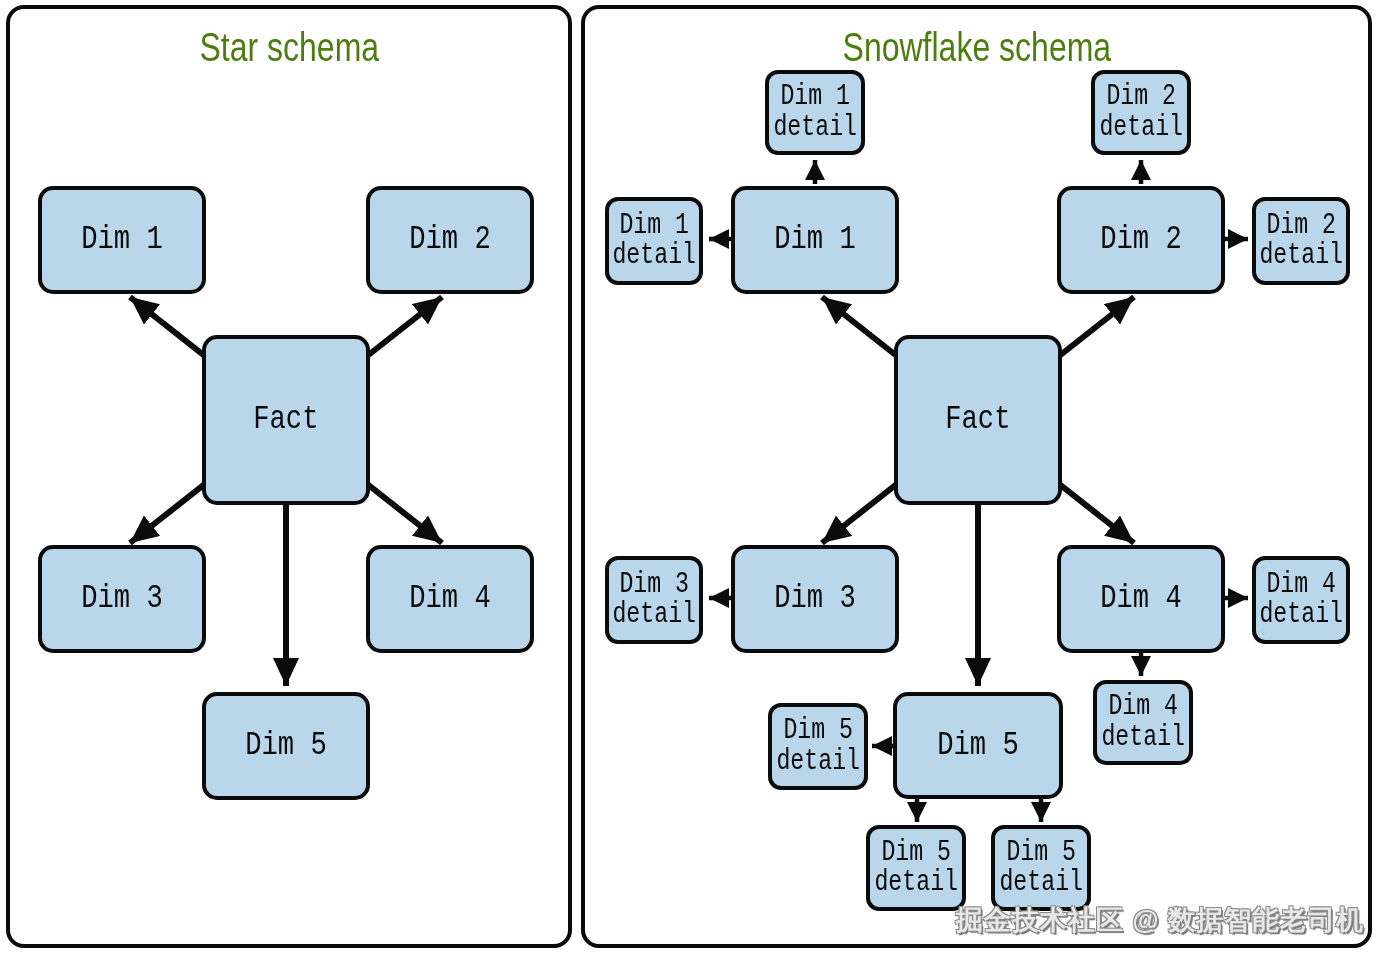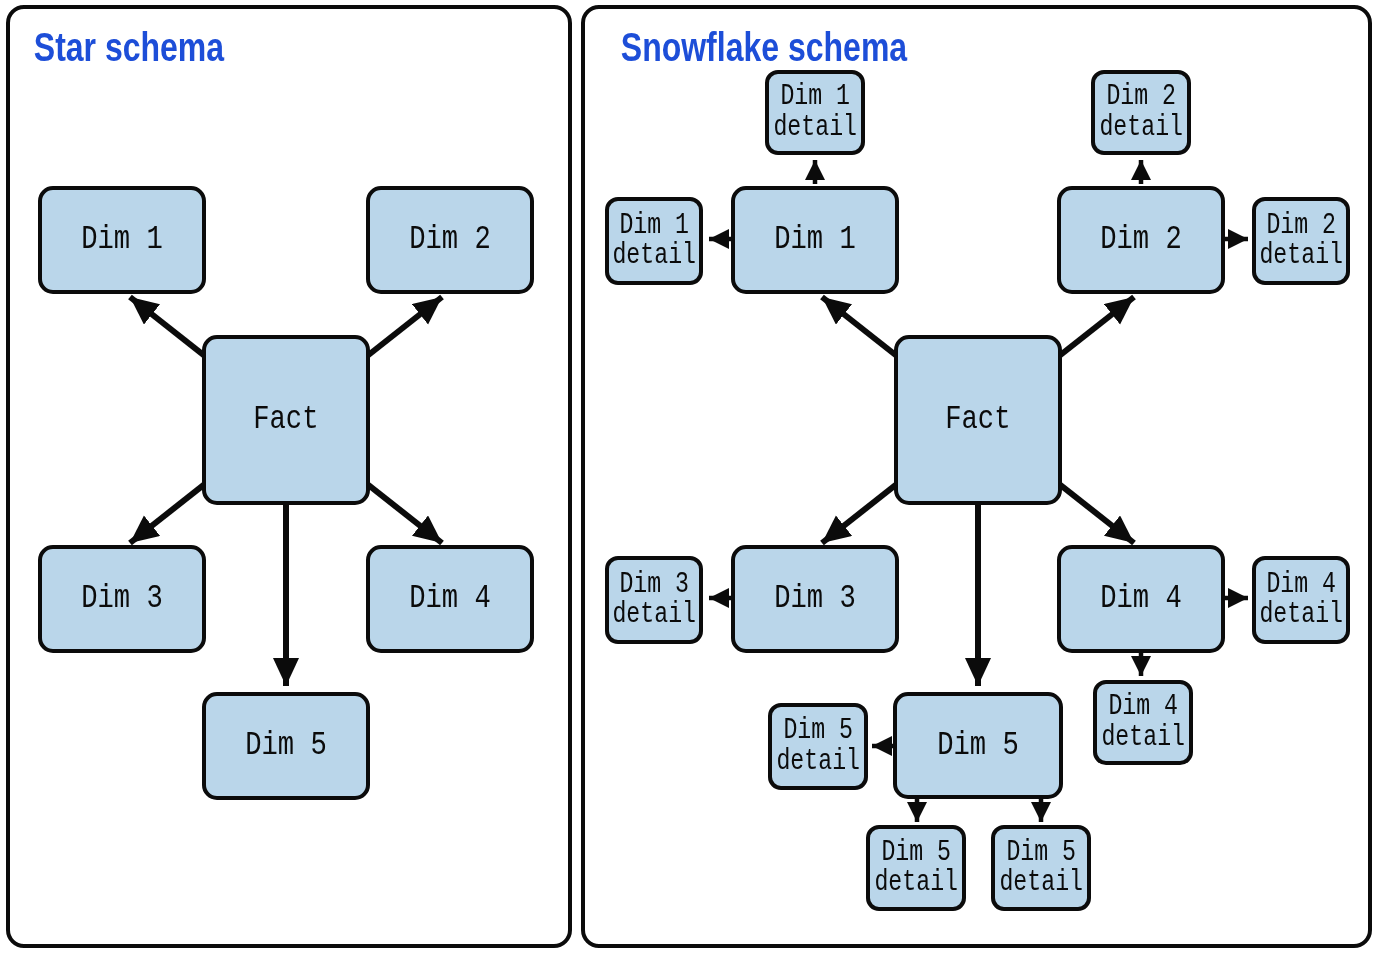--- a/index.html
+++ b/index.html
@@ -1,22 +1,22 @@
 <!DOCTYPE html>
 <html><head>
 <meta charset="utf-8">
 <style>
   html,body{margin:0;padding:0;background:#ffffff;}
   .stage{position:relative;width:1380px;height:956px;background:#ffffff;overflow:hidden;
          font-family:"Liberation Sans", sans-serif;}
   .panel{position:absolute;border:4px solid #0b0b0b;border-radius:18px;background:#ffffff;box-sizing:border-box;}
   .panel-star{left:6px;top:5px;width:566px;height:943px;}
   .panel-snowflake{left:581px;top:5px;width:791px;height:943px;}
-  .panel-title{position:absolute;width:100%;top:16px;text-align:left;
-               font-weight:bold;color:#1d4ed8;}
+  .panel-title{position:absolute;width:100%;top:16px;text-align:center;
+               font-weight:normal;color:#4d7c0f;}
   .panel-title .lbl{display:inline-block;font-size:40px;transform:scaleX(0.8);transform-origin:center;white-space:nowrap;}
   .edges{position:absolute;left:0;top:0;z-index:2;}
   .node{position:absolute;z-index:3;background:#bad6ea;border:4px solid #0b0b0b;border-radius:15px;
         box-sizing:border-box;display:flex;align-items:center;justify-content:center;color:#0b0b0b;font-family:Liberation Mono, monospace;}
   .node .lbl{display:inline-block;font-size:34px;line-height:1.05;text-align:center;
              transform:scaleX(0.8);transform-origin:center;white-space:pre-line;}
   .node.small{border-radius:13px;}
   .node.small .lbl{font-size:29px;}
   .watermark{position:absolute;z-index:4;right:16px;top:902px;
              font-size:27px;font-weight:bold;letter-spacing:1px;color:rgba(240,240,240,0.92);
@@ -140,14 +140,15 @@
     </div>
   <div class="node small" style="left:866px;top:825px;width:100px;height:86px">
       <span class="lbl">Dim 5
 detail</span>
     </div>
   <div class="node small" style="left:991px;top:825px;width:100px;height:86px">
       <span class="lbl">Dim 5
 detail</span>
     </div>
 
+  <div class="watermark">掘金技术社区 @ 数据智能老司机</div>
 
 </div>
 
 </body></html>

